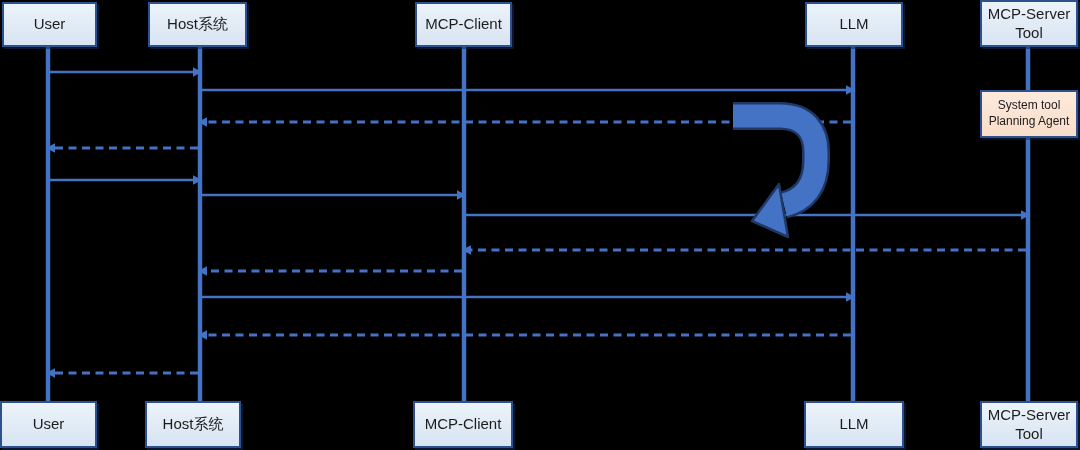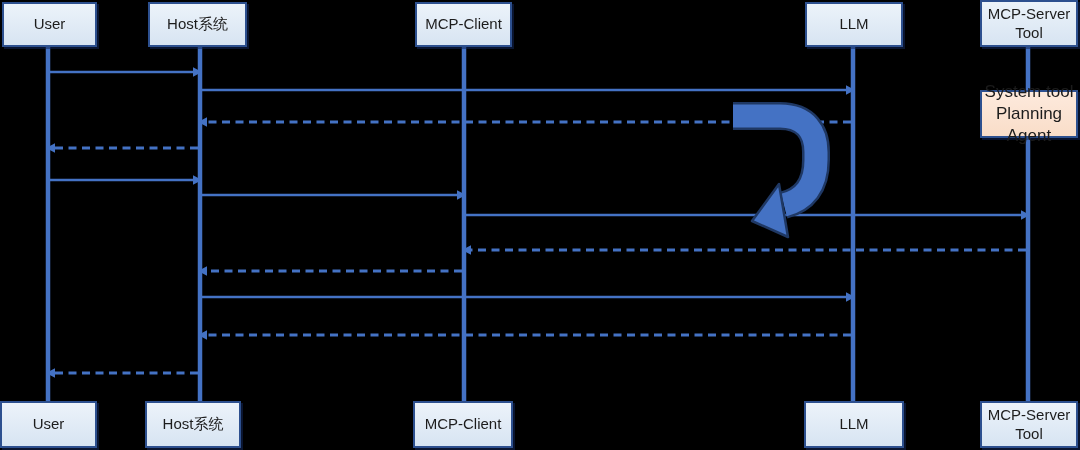--- a/index.html
+++ b/index.html
@@ -25,21 +25,21 @@
   .b-host-b   { left:145px; top:401px; width:96px;  height:47px; }
   .b-client-b { left:413px; top:401px; width:100px; height:47px; }
   .b-llm-b    { left:804px; top:401px; width:100px; height:47px; }
   .b-server-b { left:980px; top:401px; width:98px;  height:47px; }
   .agent-box {
     position:absolute; left:980px; top:90px; width:98px; height:48px;
     box-sizing:border-box;
     background:linear-gradient(180deg,#fdeadd 0%,#f9ddc8 100%);
     border:2px solid #2d508f;
     box-shadow:2px 2px 0 rgba(18,38,88,0.5);
-    color:#1c1c1c; font-size:17px; line-height:1.3;
+    color:#1c1c1c; font-size:12px; line-height:1.3;
     display:flex; align-items:center; justify-content:center; text-align:center;
   }
 </style>
 </head>
 <body>
 
 <div id="canvas">
 
   <svg id="diagram-svg" viewBox="0 0 1080 450" xmlns="http://www.w3.org/2000/svg">
       <line x1="48" y1="46" x2="48" y2="404" stroke="#4472c4" stroke-width="4.5"></line>

